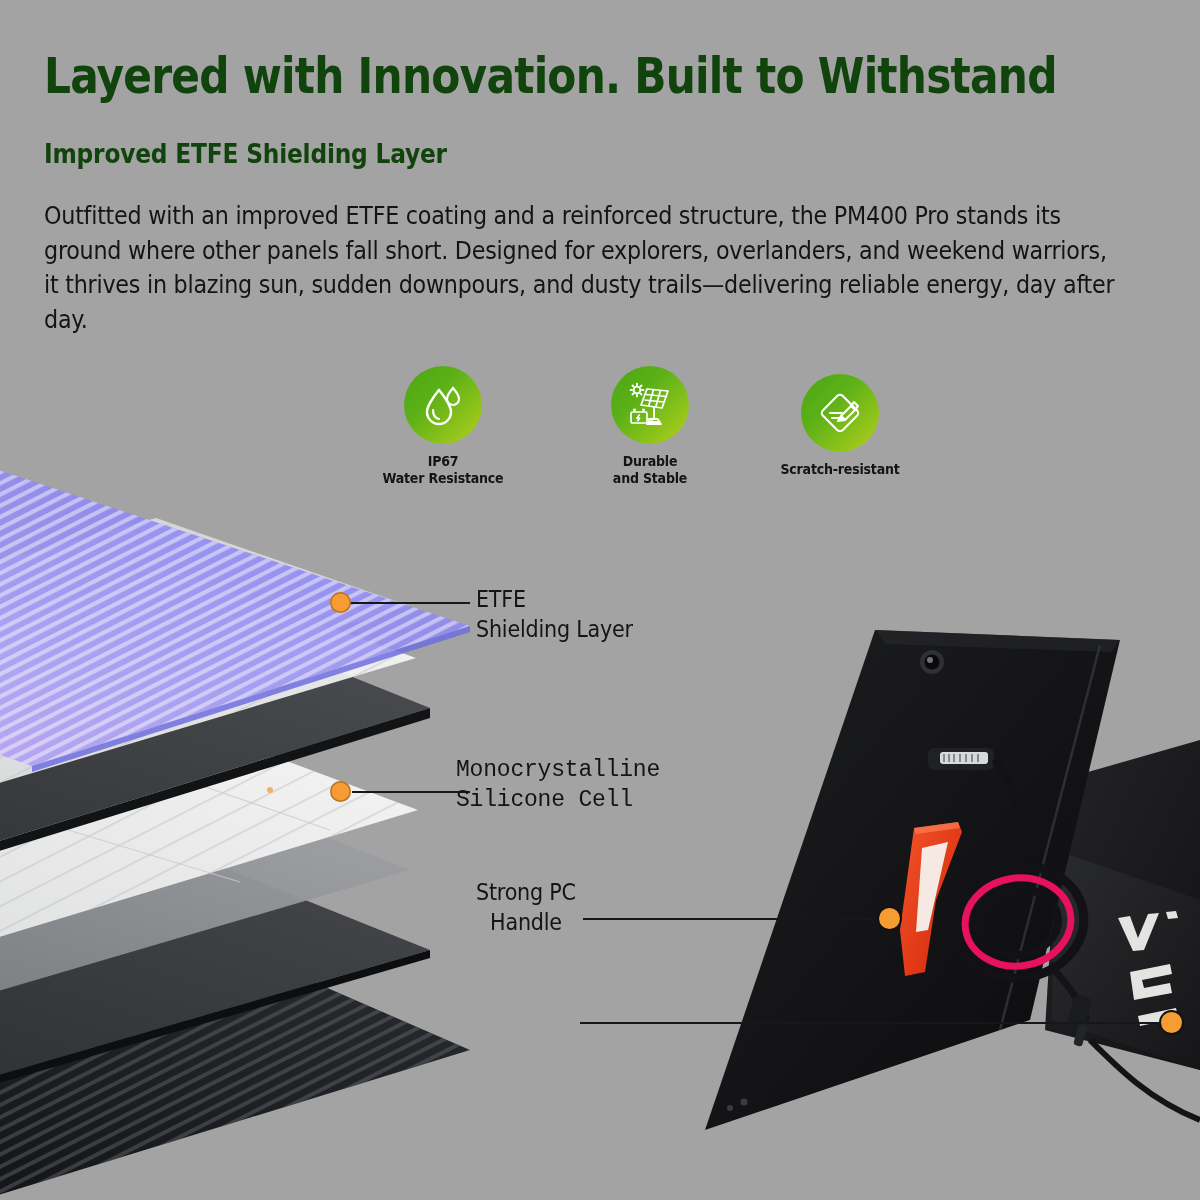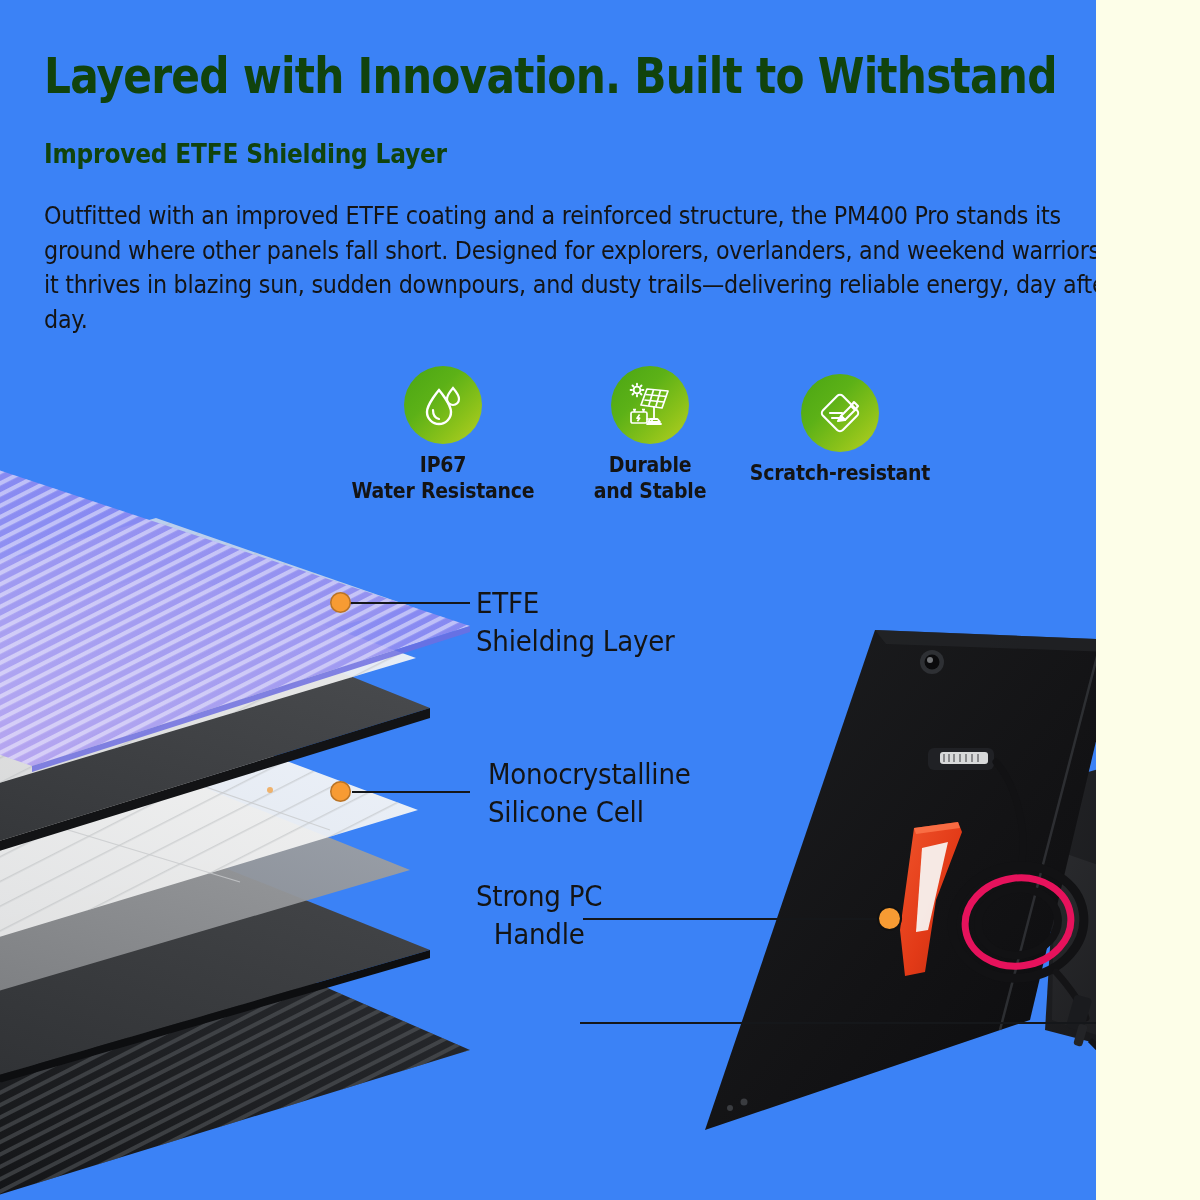--- a/index.html
+++ b/index.html
@@ -3,21 +3,21 @@
 <meta charset="utf-8">
 <style>
   html,body{margin:0;padding:0;}
   body{
     width:1200px;height:1200px;
     background:#fdfee8;
     font-family:"Liberation Sans", sans-serif;
     overflow:hidden;
     position:relative;
   }
-  #stage{position:relative;width:1096px;height:1200px;overflow:hidden;background:#3b82f6;}
+  #stage{position:relative;width:1200px;height:1200px;overflow:hidden;background:#a3a3a3;}
 
   
   .h1{
     position:absolute;left:44px;top:48px;width:1110px;
     font-size:50px;line-height:1.12;font-weight:700;
     color:#11430d;letter-spacing:-0.8px;
     font-family:"DejaVu Sans Condensed","Liberation Sans",sans-serif;
     transform:scaleX(0.94);transform-origin:left center;
   }
   .h2{
@@ -37,44 +37,44 @@
   
   .badges{position:absolute;left:300px;top:366px;width:620px;height:150px;}
   .badge{position:absolute;text-align:center;}
   .badge-circle{
     width:78px;height:78px;border-radius:50%;
     background:linear-gradient(135deg,#4aa514 0%,#5cb117 38%,#8cc21a 72%,#b7cf22 100%);
     margin:0 auto;position:relative;
   }
   .badge-circle svg{position:absolute;left:50%;top:50%;transform:translate(-50%,-50%);}
   .badge-label{
-    margin-top:9px;font-size:21px;font-weight:700;color:#141414;
+    margin-top:9px;font-size:14px;font-weight:700;color:#141414;
     line-height:1.22;letter-spacing:-0.2px;white-space:pre-line;
     font-family:"DejaVu Sans Condensed","Liberation Sans",sans-serif;
   }
   #badge-0{left:48px;top:0;width:190px;}
   #badge-1{left:255px;top:0;width:190px;}
   #badge-2{left:425px;top:8px;width:230px;}
 
   
   .layers{position:absolute;left:-230px;top:430px;width:760px;height:780px;}
   .layers svg{display:block;}
 
   
   .photo{position:absolute;left:700px;top:600px;width:500px;height:600px;overflow:hidden;}
   .photo svg{display:block;}
 
   
   .callout-text{
-    position:absolute;font-size:29px;line-height:1.30;color:#141414;
+    position:absolute;font-size:23px;line-height:1.30;color:#141414;
     white-space:pre-line;letter-spacing:-0.2px;font-weight:400;
     font-family:"DejaVu Sans Condensed","Liberation Sans",sans-serif;
   }
   #callout-text-0{left:476px;top:585px;}
-  #callout-text-1{left:488px;top:756px;}
+  #callout-text-1{left:456px;top:756px;font-family:Liberation Mono, monospace;}
   #callout-text-2{left:476px;top:878px;text-align:center;}
   #callout-text-3{left:476px;top:1000px;}
 
   .lead-line{position:absolute;height:0;border-top:2.2px solid #15171a;}
   .dot{
     position:absolute;width:21px;height:21px;border-radius:50%;
     background:#f79b33;box-shadow:0 0 0 1.5px rgba(0,0,0,0.25) inset;
   }
   .dot.ringed{box-shadow:0 0 0 2px #111;}
 </style>

